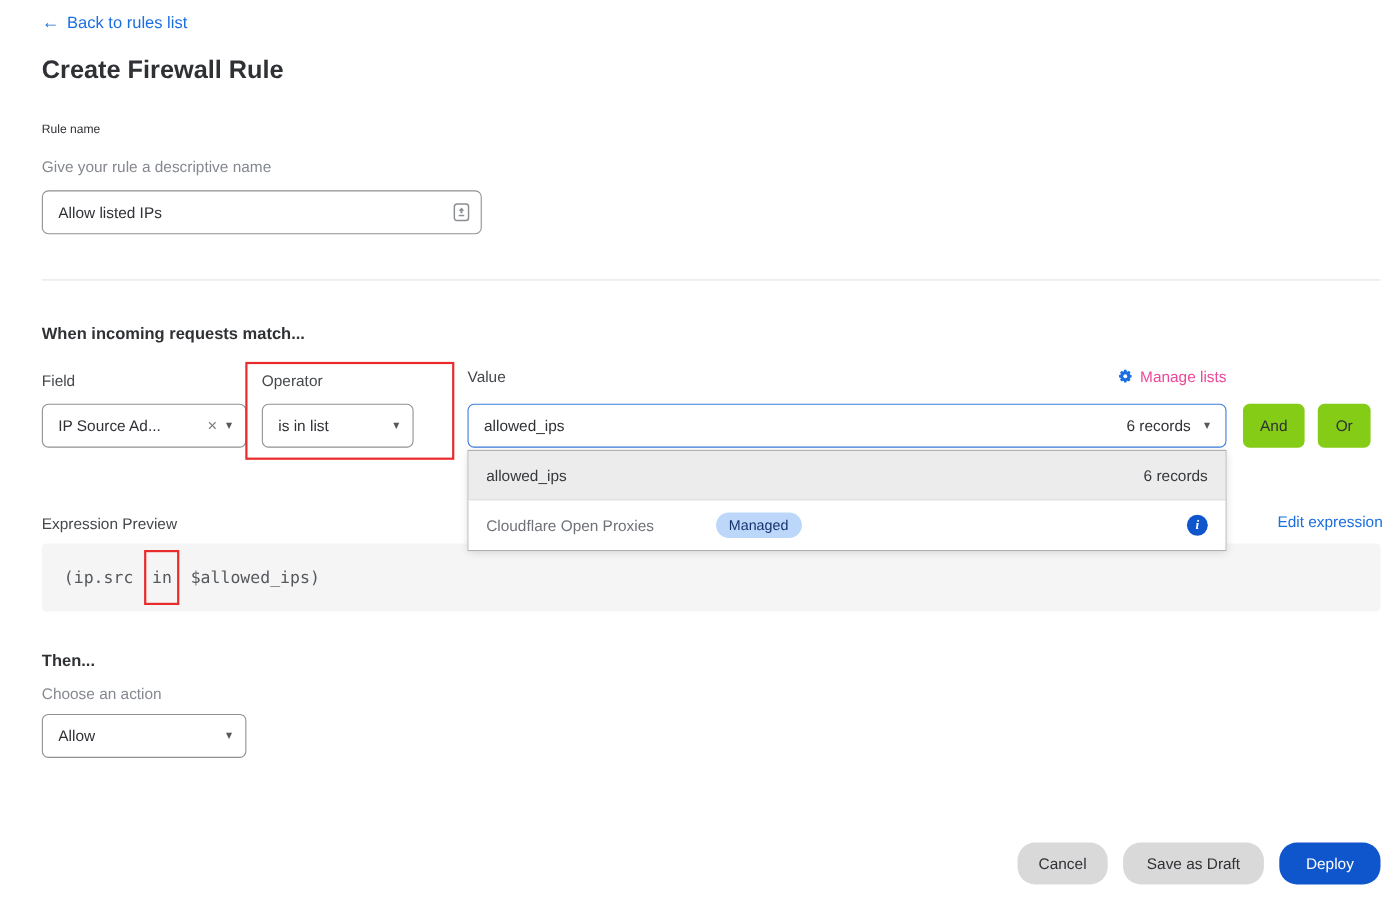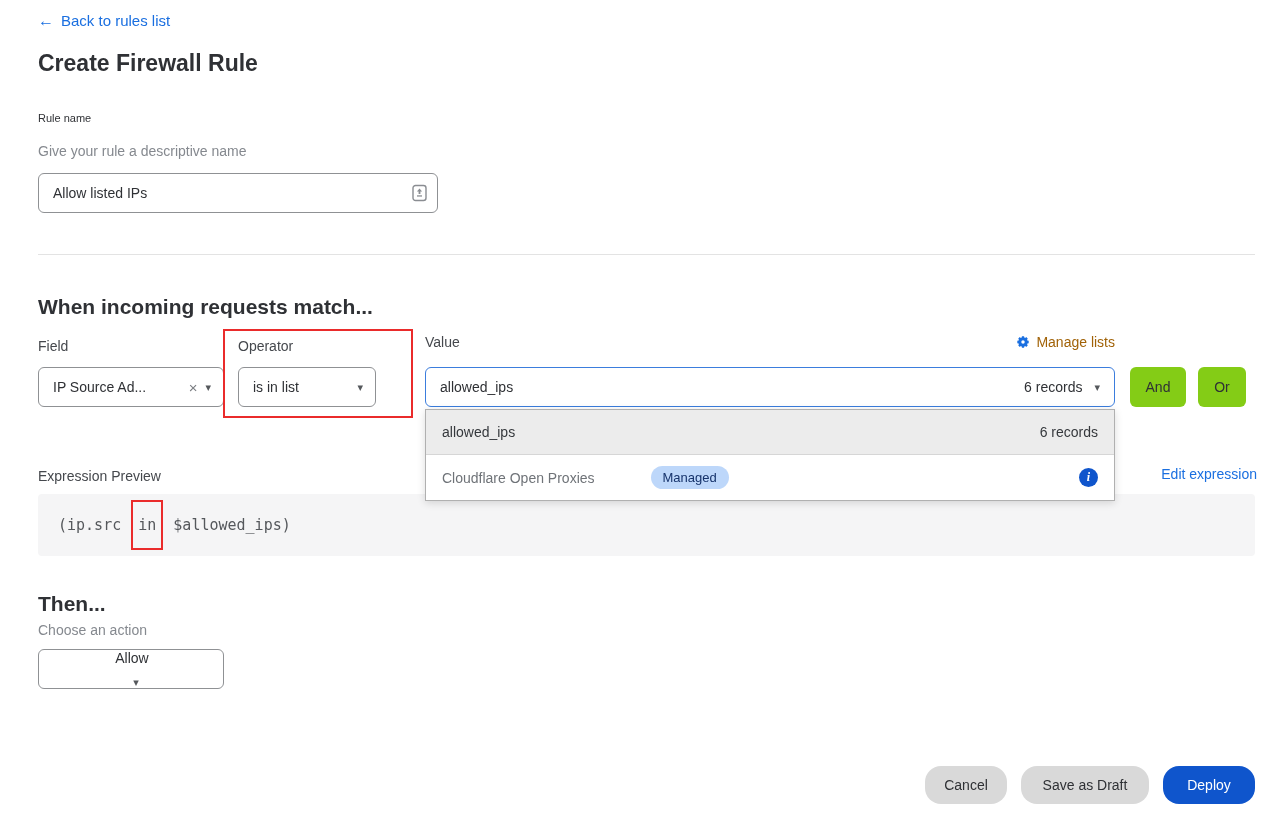--- a/index.html
+++ b/index.html
@@ -32,21 +32,21 @@
     display: flex; align-items: center; padding: 0 10px 0 14px;
   }
   .rule-input {
     flex: 1; border: none; outline: none; font-size: 14px; color: #2f3135;
     font-family: "Liberation Sans", sans-serif; background: transparent;
   }
   .autofill-icon { display: flex; align-items: center; cursor: pointer; }
 
   .divider { left: 38px; top: 254px; width: 1217px; height: 1px; background: #e3e3e3; }
 
-  .section-title { font-size: 21px; font-weight: 700; color: #2f3135; }
+  .section-title { font-size: 15px; font-weight: 700; color: #2f3135; }
   .col-label { font-size: 14px; color: #45484d; }
 
   
   .sel {
     position: absolute; height: 40px; background: #fff;
     border: 1px solid #8f9194; border-radius: 6px;
     display: flex; align-items: center; padding: 0 12px 0 14px;
     font-size: 14px; color: #2f3135; cursor: pointer;
   }
   .sel .grow { flex: 1; white-space: nowrap; overflow: hidden; }
@@ -58,21 +58,21 @@
     border: 1.5px solid #3b7ddd; border-radius: 6px; background: #fff;
     display: flex; align-items: center; padding: 0 14px; font-size: 14px; color: #2f3135;
     cursor: text;
   }
   .value-box .records { color: #2f3135; margin-left: auto; }
 
   .value-header {
     left: 425px; top: 334px; width: 690px;
     display: flex; align-items: center; justify-content: space-between;
   }
-  .manage-link { display: flex; align-items: center; gap: 6px; color: #a16207; font-size: 14px; cursor: pointer; }
+  .manage-link { display: flex; align-items: center; gap: 6px; color: #ec4899; font-size: 14px; cursor: pointer; }
 
   .btn-gray {
     position: absolute; height: 40px; background: #84cc16; border: none; border-radius: 6px;
     font-family: "Liberation Sans", sans-serif; font-size: 14px; color: #2f3135;
     display: flex; align-items: center; justify-content: center; cursor: pointer;
   }
 
   
   .annotation {
     position: absolute; border: 2px solid #ea2b2b; pointer-events: none; z-index: 30;
@@ -209,21 +209,21 @@
 
   <div class="abs code-box">
     <span>(ip.src </span>
     <span class="kw-box">in</span>
     <span> $allowed_ips)</span>
   </div>
 
   <div class="abs section-title" style="left:38px; top:592px;">Then...</div>
   <div class="abs lbl-hint" style="left:38px; top:622px;">Choose an action</div>
 
-  <div class="sel" style="left:38px; top:649px; width:186px;flex-direction:column;">
+  <div class="sel" style="left:38px; top:649px; width:186px;">
     <span class="grow">Allow</span>
     <span class="caret">▾</span>
   </div>
 
   <button class="footer-btn gray" style="left:925px; width:82px;">Cancel</button>
   <button class="footer-btn gray" style="left:1021px; width:128px;">Save as Draft</button>
   <button class="footer-btn blue" style="left:1163px; width:92px;">Deploy</button>
 
 </div>
 

